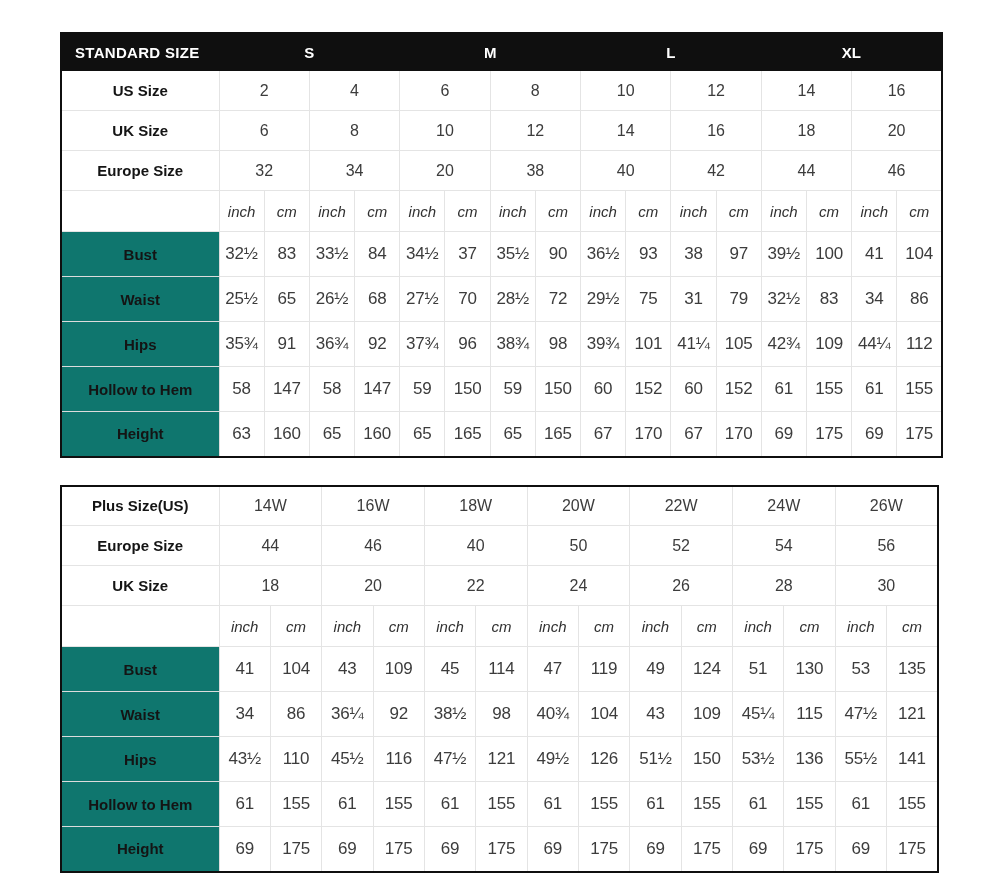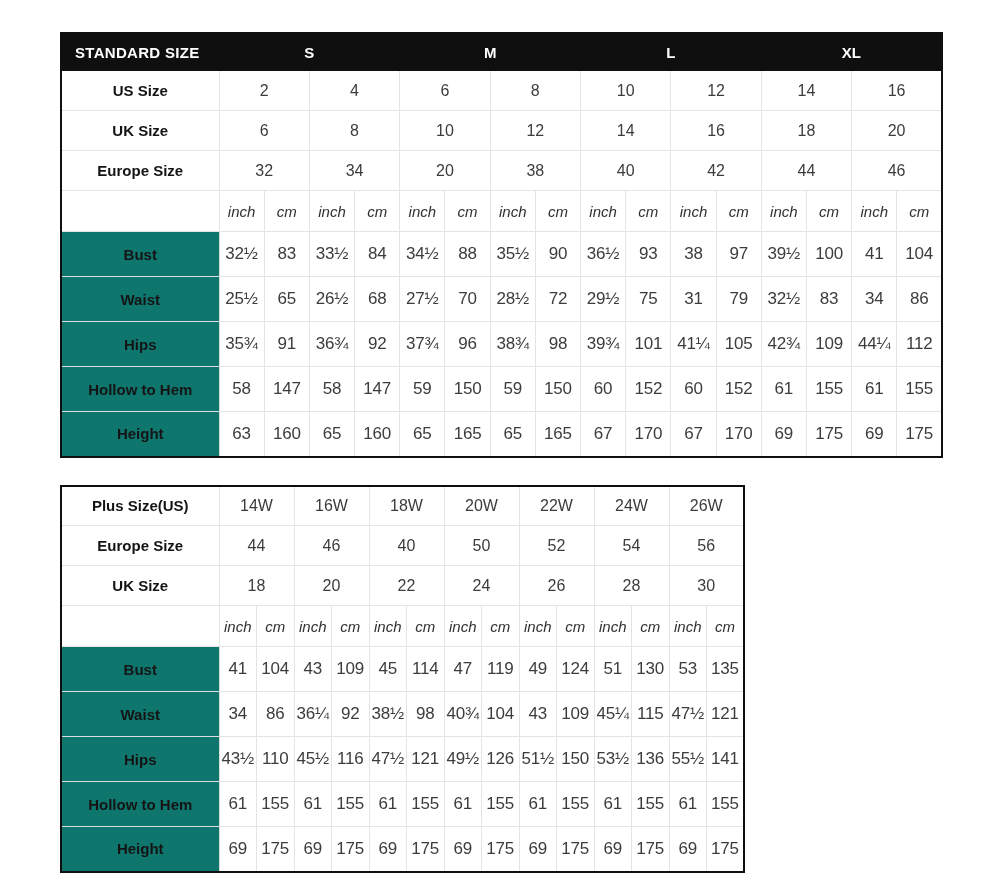--- a/index.html
+++ b/index.html
@@ -18,21 +18,21 @@
   }
   table {
     border-collapse: collapse;
     table-layout: fixed;
   }
   #standard-table {
     width: 883px;
     border: 2px solid #0f0f0f;
   }
   #plus-table {
-    width: 685px;
+    width: 879px;
     border: 2px solid #0f0f0f;
     margin-top: 27px;
   }
   th, td {
     border: 1px solid #e4e4e4;
     text-align: center;
     padding: 0;
     overflow: hidden;
     white-space: nowrap;
   }
@@ -151,21 +151,21 @@
           <td class="unit-cell">inch</td>
           <td class="unit-cell">cm</td>
         </tr>
         <tr class="meas-row">
           <th class="row-label">Bust</th>
           <td class="val">32½</td>
           <td class="val">83</td>
           <td class="val">33½</td>
           <td class="val">84</td>
           <td class="val">34½</td>
-          <td class="val">88</td>
+          <td class="val">37</td>
           <td class="val">35½</td>
           <td class="val">90</td>
           <td class="val">36½</td>
           <td class="val">93</td>
           <td class="val">38</td>
           <td class="val">97</td>
           <td class="val">39½</td>
           <td class="val">100</td>
           <td class="val">41</td>
           <td class="val">104</td>

